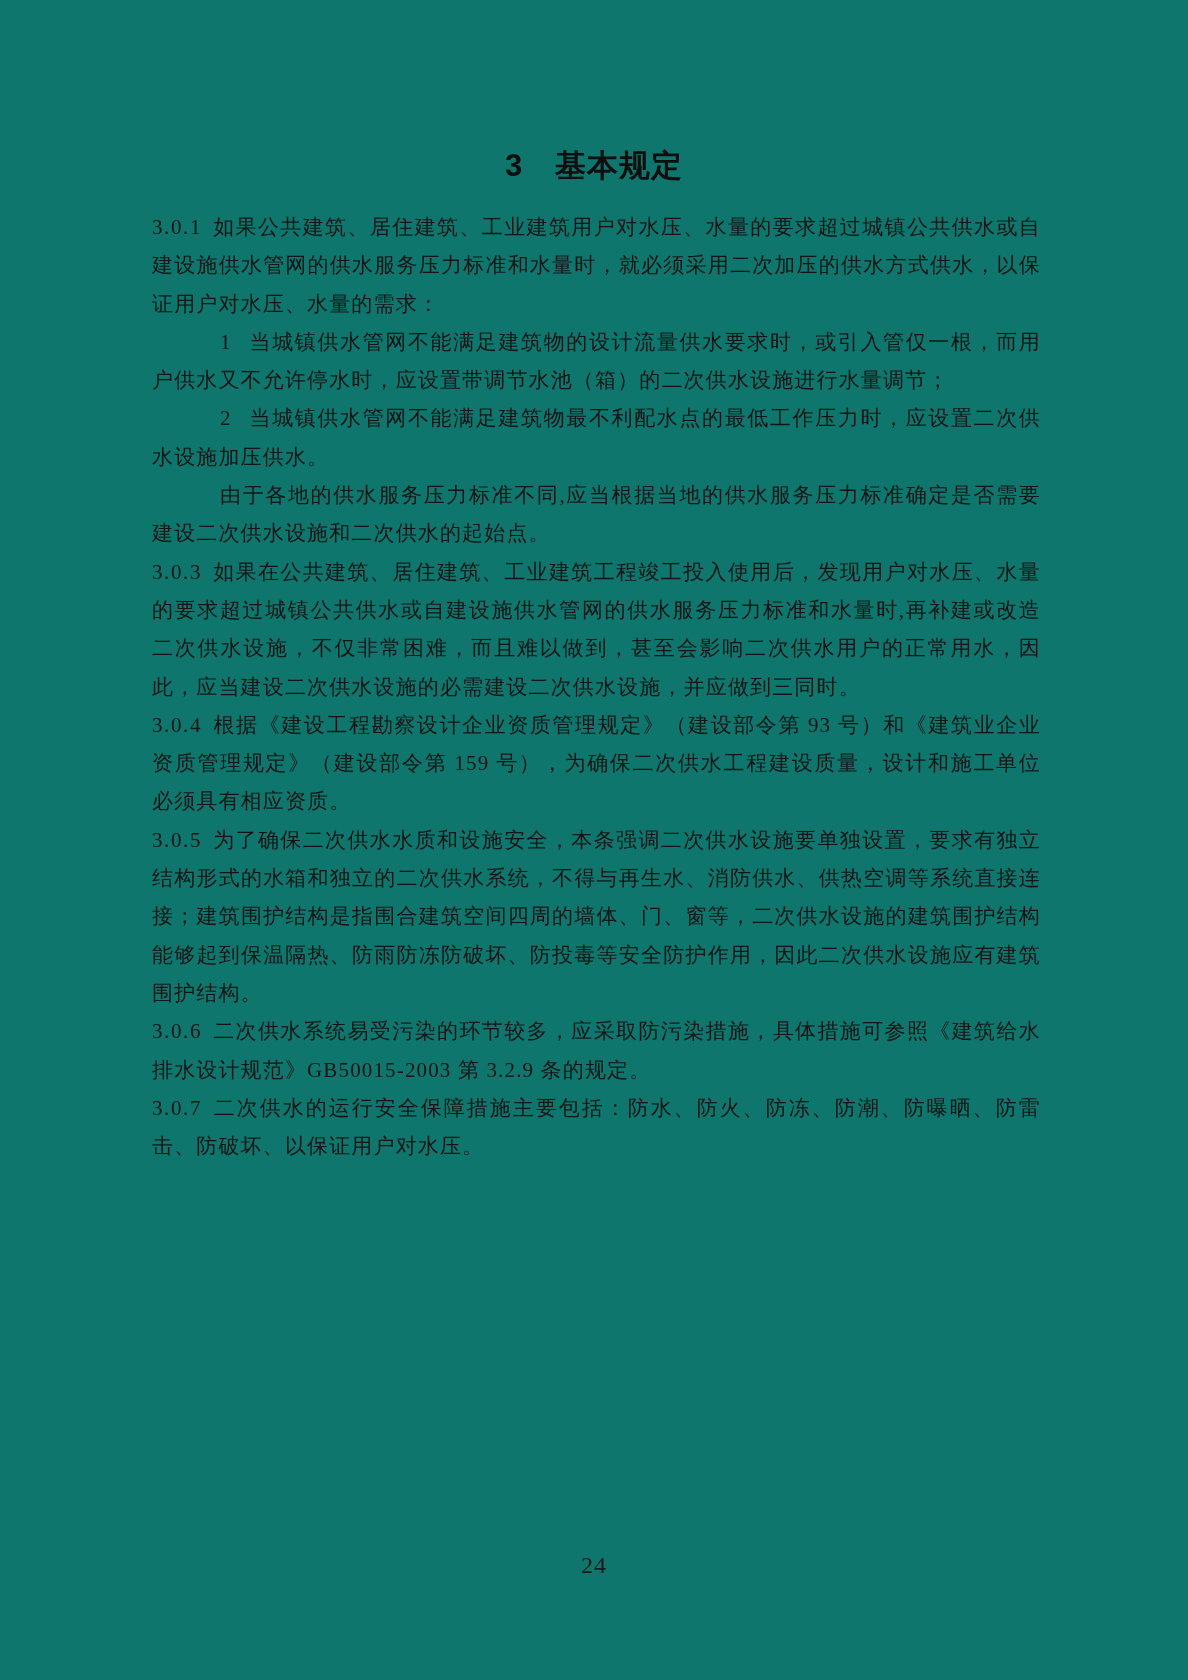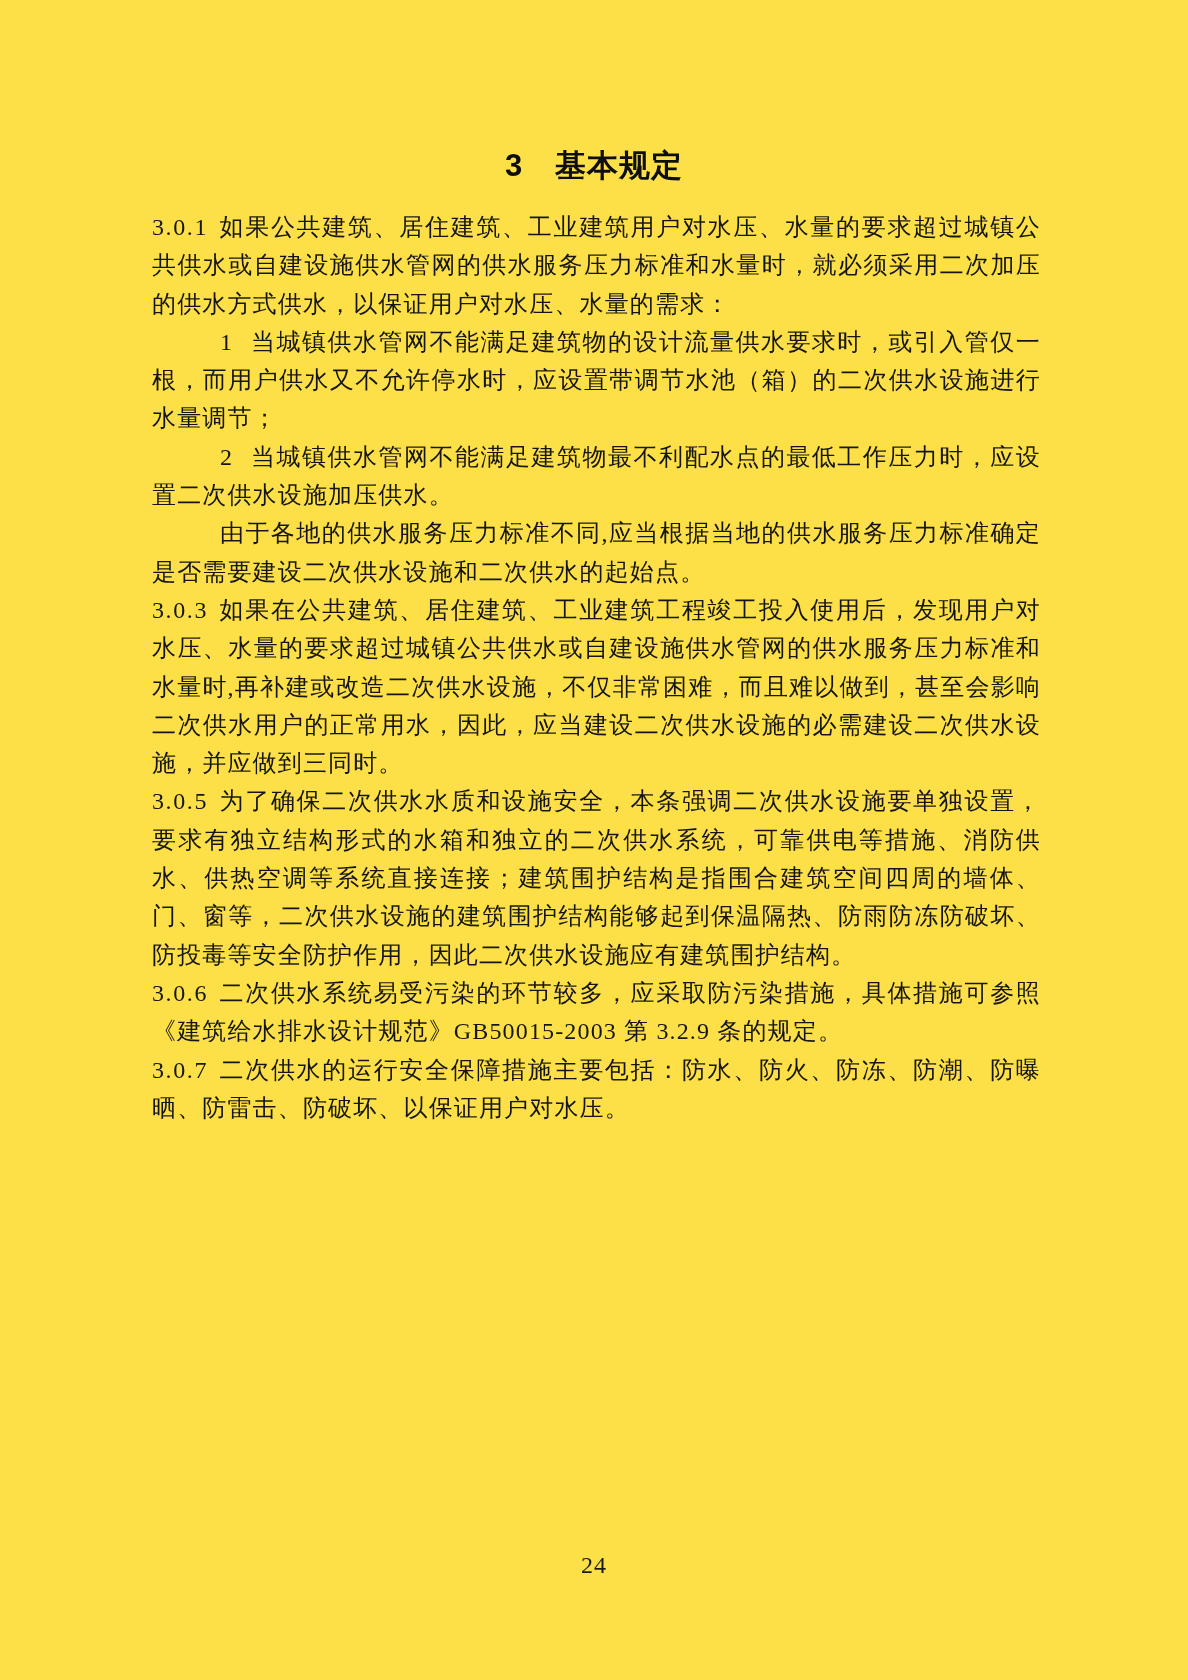--- a/index.html
+++ b/index.html
@@ -4,21 +4,21 @@
 <style>
   html, body {
     margin: 0;
     padding: 0;
     background: #ffffff;
   }
   .page {
     position: relative;
     width: 1188px;
     height: 1680px;
-    background: #fde047;
+    background: #0f766e;
     overflow: hidden;
     font-family: "Liberation Serif", "DejaVu Serif", serif;
     color: #151515;
   }
   .chapter-title {
     margin: 0;
     padding-top: 146px;
     text-align: center;
     font-size: 31px;
     line-height: 40px;
@@ -26,21 +26,21 @@
     font-family: "Liberation Sans", "DejaVu Sans", sans-serif;
     letter-spacing: 1px;
     color: #0e0e0e;
   }
   .content {
     margin: 22px 0 0 152px;
     width: 889px;
   }
   .para {
     margin: 0;
-    font-size: 24px;
+    font-size: 21px;
     line-height: 38.3px;
     letter-spacing: 1.15px;
     text-align: justify;
     text-indent: 0;
   }
   .para.sub, .para.note {
     text-indent: 68px;
   }
   .num {
     letter-spacing: 1.6px;
@@ -74,22 +74,23 @@
 
     <p class="para sub"><span class="num">1</span><span class="txt">当城镇供水管网不能满足建筑物的设计流量供水要求时，或引入管仅一根，而用户供水又不允许停水时，应设置带调节水池（箱）的二次供水设施进行水量调节；</span></p>
 
     <p class="para sub"><span class="num">2</span><span class="txt">当城镇供水管网不能满足建筑物最不利配水点的最低工作压力时，应设置二次供水设施加压供水。</span></p>
 
     <p class="para note"><span class="txt">由于各地的供水服务压力标准不同,应当根据当地的供水服务压力标准确定是否需要建设二次供水设施和二次供水的起始点。</span></p>
 
 
     <p class="para section"><span class="num">3.0.3</span><span class="txt">如果在公共建筑、居住建筑、工业建筑工程竣工投入使用后，发现用户对水压、水量的要求超过城镇公共供水或自建设施供水管网的供水服务压力标准和水量时,再补建或改造二次供水设施，不仅非常困难，而且难以做到，甚至会影响二次供水用户的正常用水，因此，应当建设二次供水设施的必需建设二次供水设施，并应做到三同时。</span></p>
 
+    <p class="para section"><span class="num">3.0.4</span><span class="txt">根据《建设工程勘察设计企业资质管理规定》（建设部令第 93 号）和《建筑业企业资质管理规定》（建设部令第 159 号），为确保二次供水工程建设质量，设计和施工单位必须具有相应资质。</span></p>
 
-    <p class="para section"><span class="num">3.0.5</span><span class="txt">为了确保二次供水水质和设施安全，本条强调二次供水设施要单独设置，要求有独立结构形式的水箱和独立的二次供水系统，可靠供电等措施、消防供水、供热空调等系统直接连接；建筑围护结构是指围合建筑空间四周的墙体、门、窗等，二次供水设施的建筑围护结构能够起到保温隔热、防雨防冻防破坏、防投毒等安全防护作用，因此二次供水设施应有建筑围护结构。</span></p>
+    <p class="para section"><span class="num">3.0.5</span><span class="txt">为了确保二次供水水质和设施安全，本条强调二次供水设施要单独设置，要求有独立结构形式的水箱和独立的二次供水系统，不得与再生水、消防供水、供热空调等系统直接连接；建筑围护结构是指围合建筑空间四周的墙体、门、窗等，二次供水设施的建筑围护结构能够起到保温隔热、防雨防冻防破坏、防投毒等安全防护作用，因此二次供水设施应有建筑围护结构。</span></p>
 
     <p class="para section"><span class="num">3.0.6</span><span class="txt">二次供水系统易受污染的环节较多，应采取防污染措施，具体措施可参照《建筑给水排水设计规范》GB50015-2003 第 3.2.9 条的规定。</span></p>
 
     <p class="para section"><span class="num">3.0.7</span><span class="txt">二次供水的运行安全保障措施主要包括：防水、防火、防冻、防潮、防曝晒、防雷击、防破坏、以保证用户对水压。</span></p>
 
 
   </div>
 
   <div class="page-footer">24</div>
 

